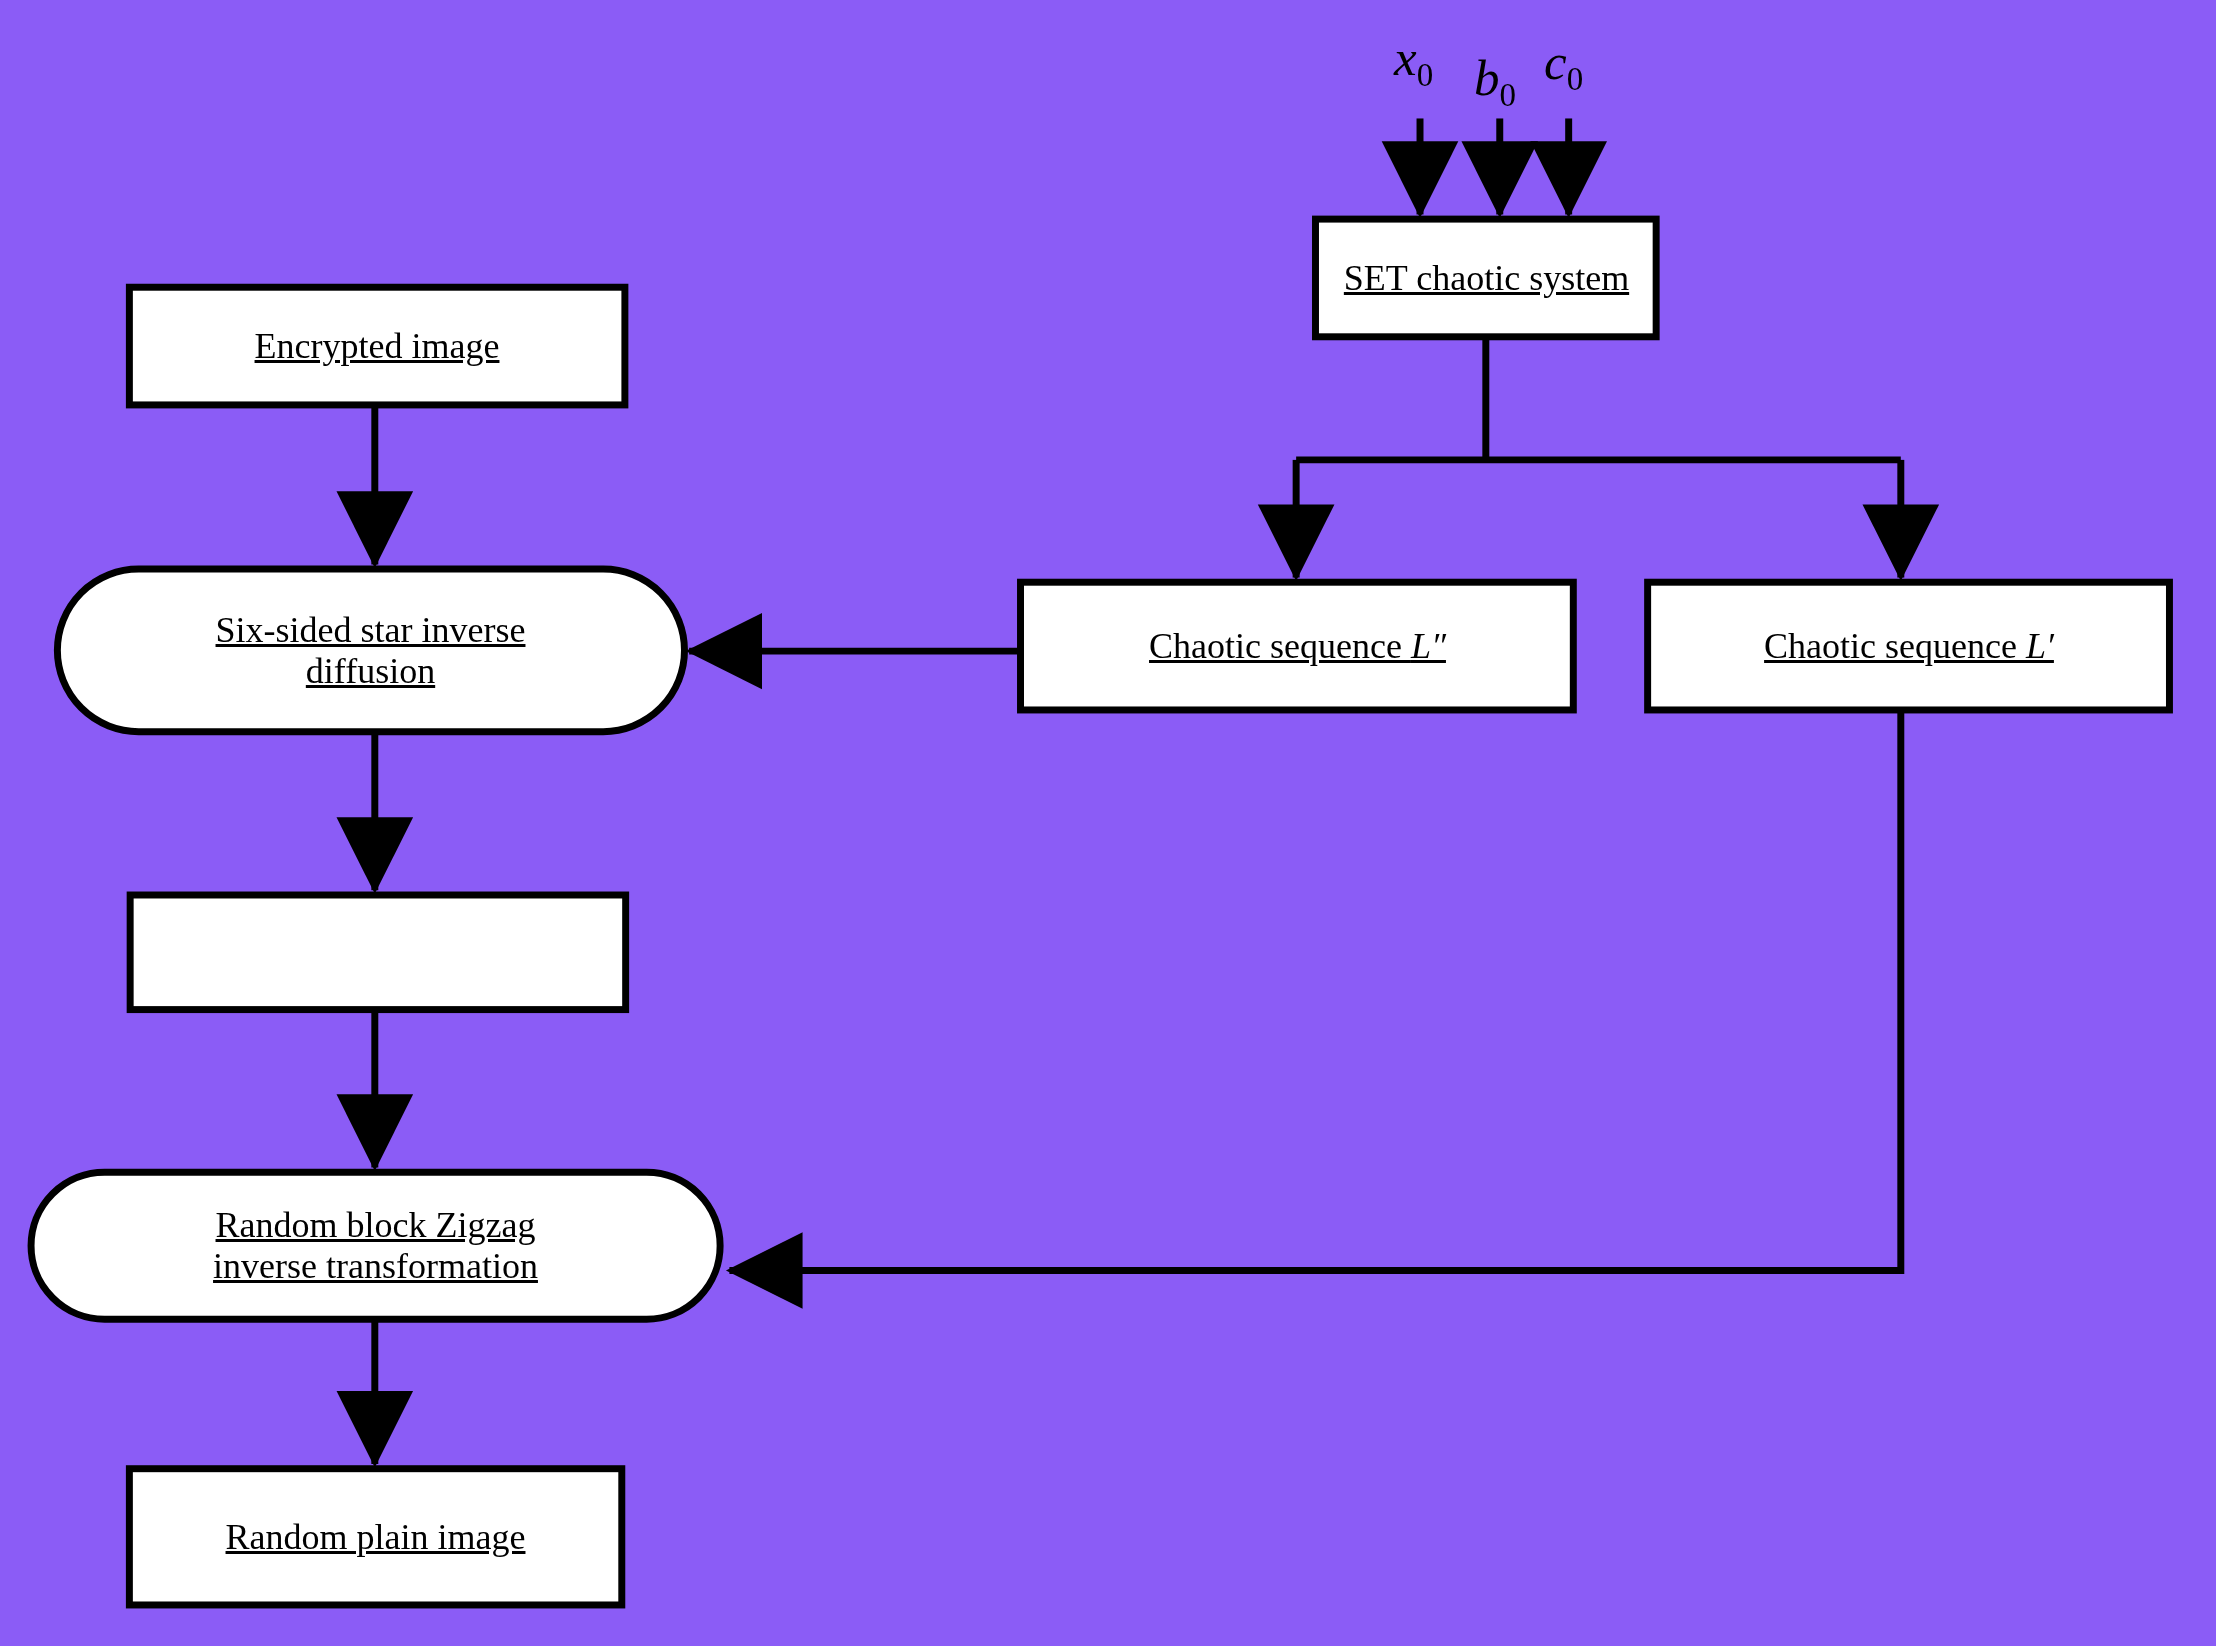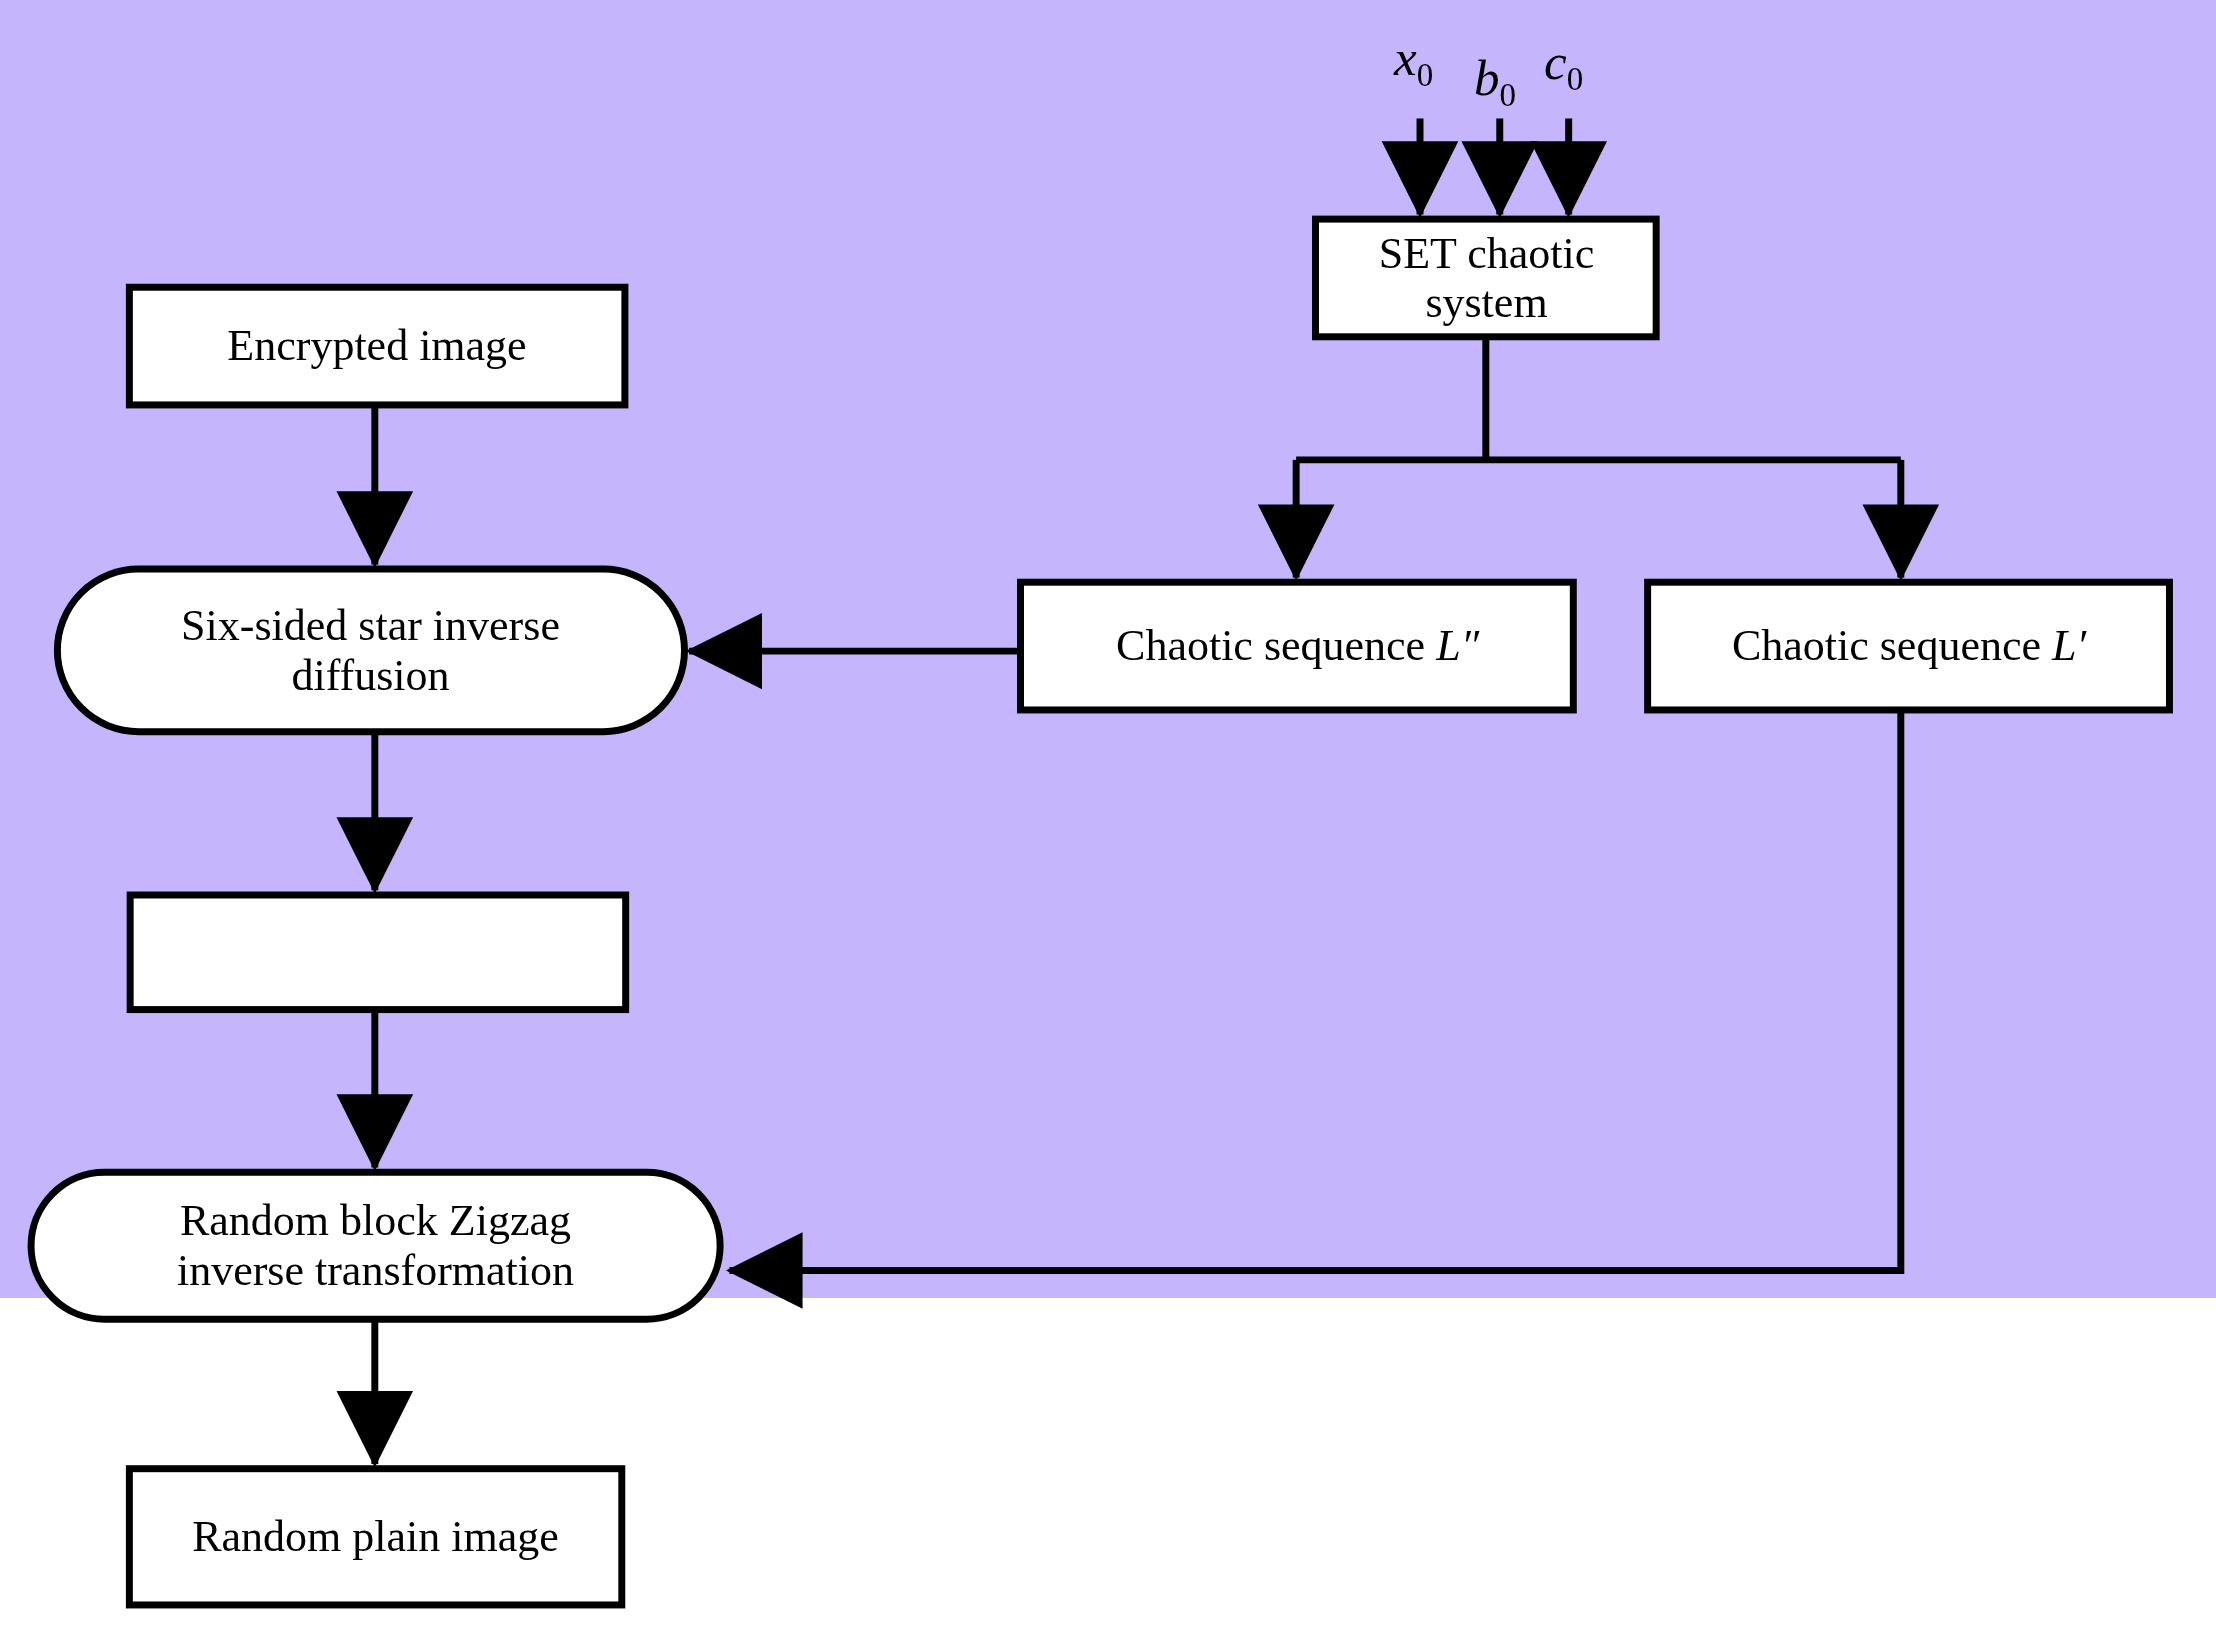--- a/index.html
+++ b/index.html
@@ -1,24 +1,24 @@
 <!DOCTYPE html>
 <html style="font-size:12.4px"><head>
 <meta charset="utf-8">
 <style>
   html,body{margin:0;padding:0;background:#ffffff;}
   body{width:2216px;height:1646px;overflow:hidden;
        font-family:"Liberation Serif","DejaVu Serif",serif;}
-  #stage{position:relative;width:2216px;height:1298px;background:#c4b5fd;}
+  #stage{position:relative;width:2216px;height:1646px;background:#8b5cf6;}
   svg{position:absolute;left:0;top:0;width:2216px;height:1646px;}
   .node-label{
       position:absolute;display:flex;align-items:center;justify-content:center;
       text-align:center;color:#000;line-height:1.12;
       font-family:"Liberation Serif","DejaVu Serif",serif;
-      font-size:44px;white-space:pre-line;pointer-events:none;
+      font-size:36px;white-space:pre-line;pointer-events:none;text-decoration:underline;
   }
   .param-label{
       position:absolute;color:#000;font-size:51px;
       font-family:"Liberation Serif","DejaVu Serif",serif;
       font-style:italic;
   }
   .param-label sub{font-size:33px;font-style:normal;}
   .ital{font-style:italic;}
 </style>
 </head>

